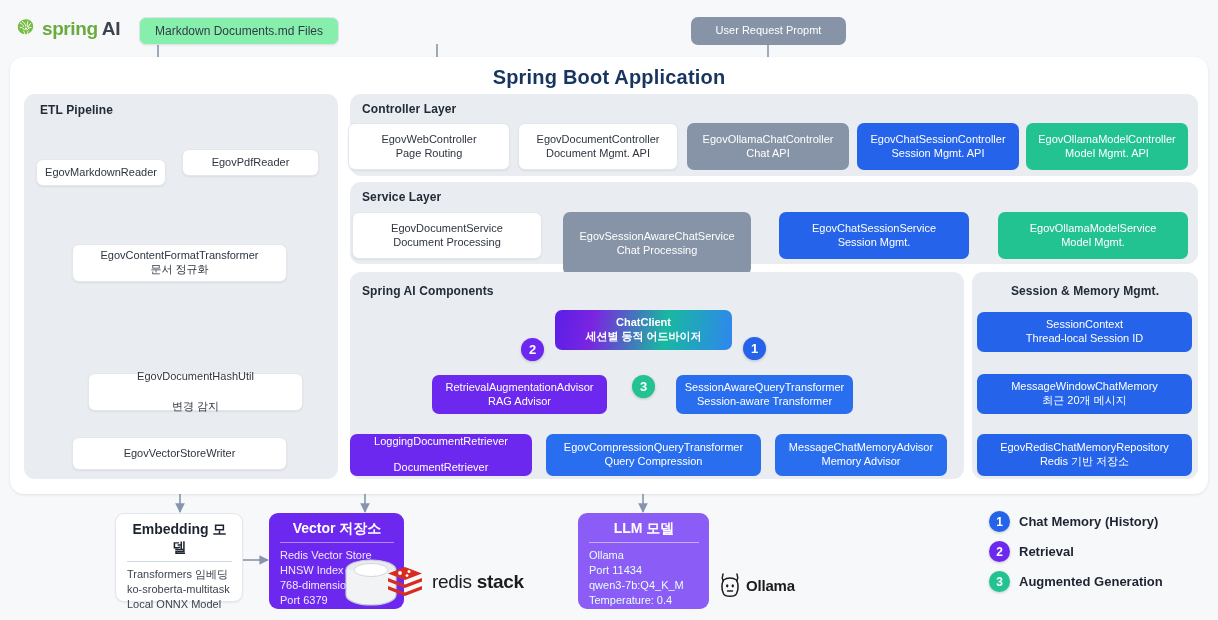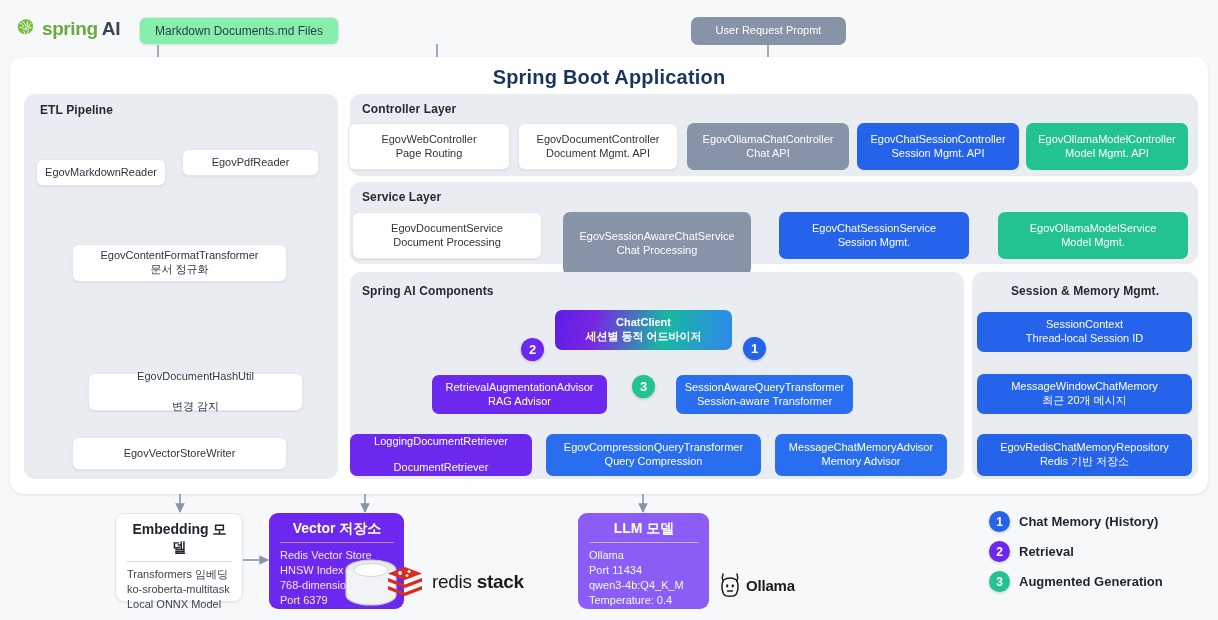--- a/index.html
+++ b/index.html
@@ -369,21 +369,21 @@
       <circle cx="22" cy="10.6" r="1.4" fill="#ffffff"></circle>
     </svg>
     <span class="rs-text"><span>redis </span><b>stack</b></span>
   </div>
 
   <div class="infocard ic-green" style="left:578px; top:513px; width:131px; height:96px;">
     <div class="ic-title">LLM 모델</div>
     <div class="rule"></div>
     <div class="ic-line">Ollama</div>
     <div class="ic-line">Port 11434</div>
-    <div class="ic-line">qwen3-4b:Q4_K_M</div>
+    <div class="ic-line">qwen3-7b:Q4_K_M</div>
     <div class="ic-line">Temperature: 0.4</div>
   </div>
 
   <div id="ollama-mark" style="left:718px; top:571px;">
     <svg width="24" height="28" viewBox="0 0 24 28">
       <path d="M5 3 C4 5.5 4.2 8 5.2 10 M19 3 C20 5.5 19.8 8 18.8 10" stroke="#1b1b1b" stroke-width="1.5" fill="none" stroke-linecap="round"></path>
       <path d="M5.6 9 C3.6 12.5 3.6 18 5.4 22.5 C7 26.2 17 26.2 18.6 22.5 C20.4 18 20.4 12.5 18.4 9 C15 6.4 9 6.4 5.6 9 z" fill="none" stroke="#1b1b1b" stroke-width="1.5"></path>
       <ellipse cx="9.2" cy="14.8" rx="1.2" ry="1.6" fill="#1b1b1b"></ellipse>
       <ellipse cx="14.8" cy="14.8" rx="1.2" ry="1.6" fill="#1b1b1b"></ellipse>
       <path d="M9.5 20 h5" stroke="#1b1b1b" stroke-width="1.4" stroke-linecap="round"></path>

